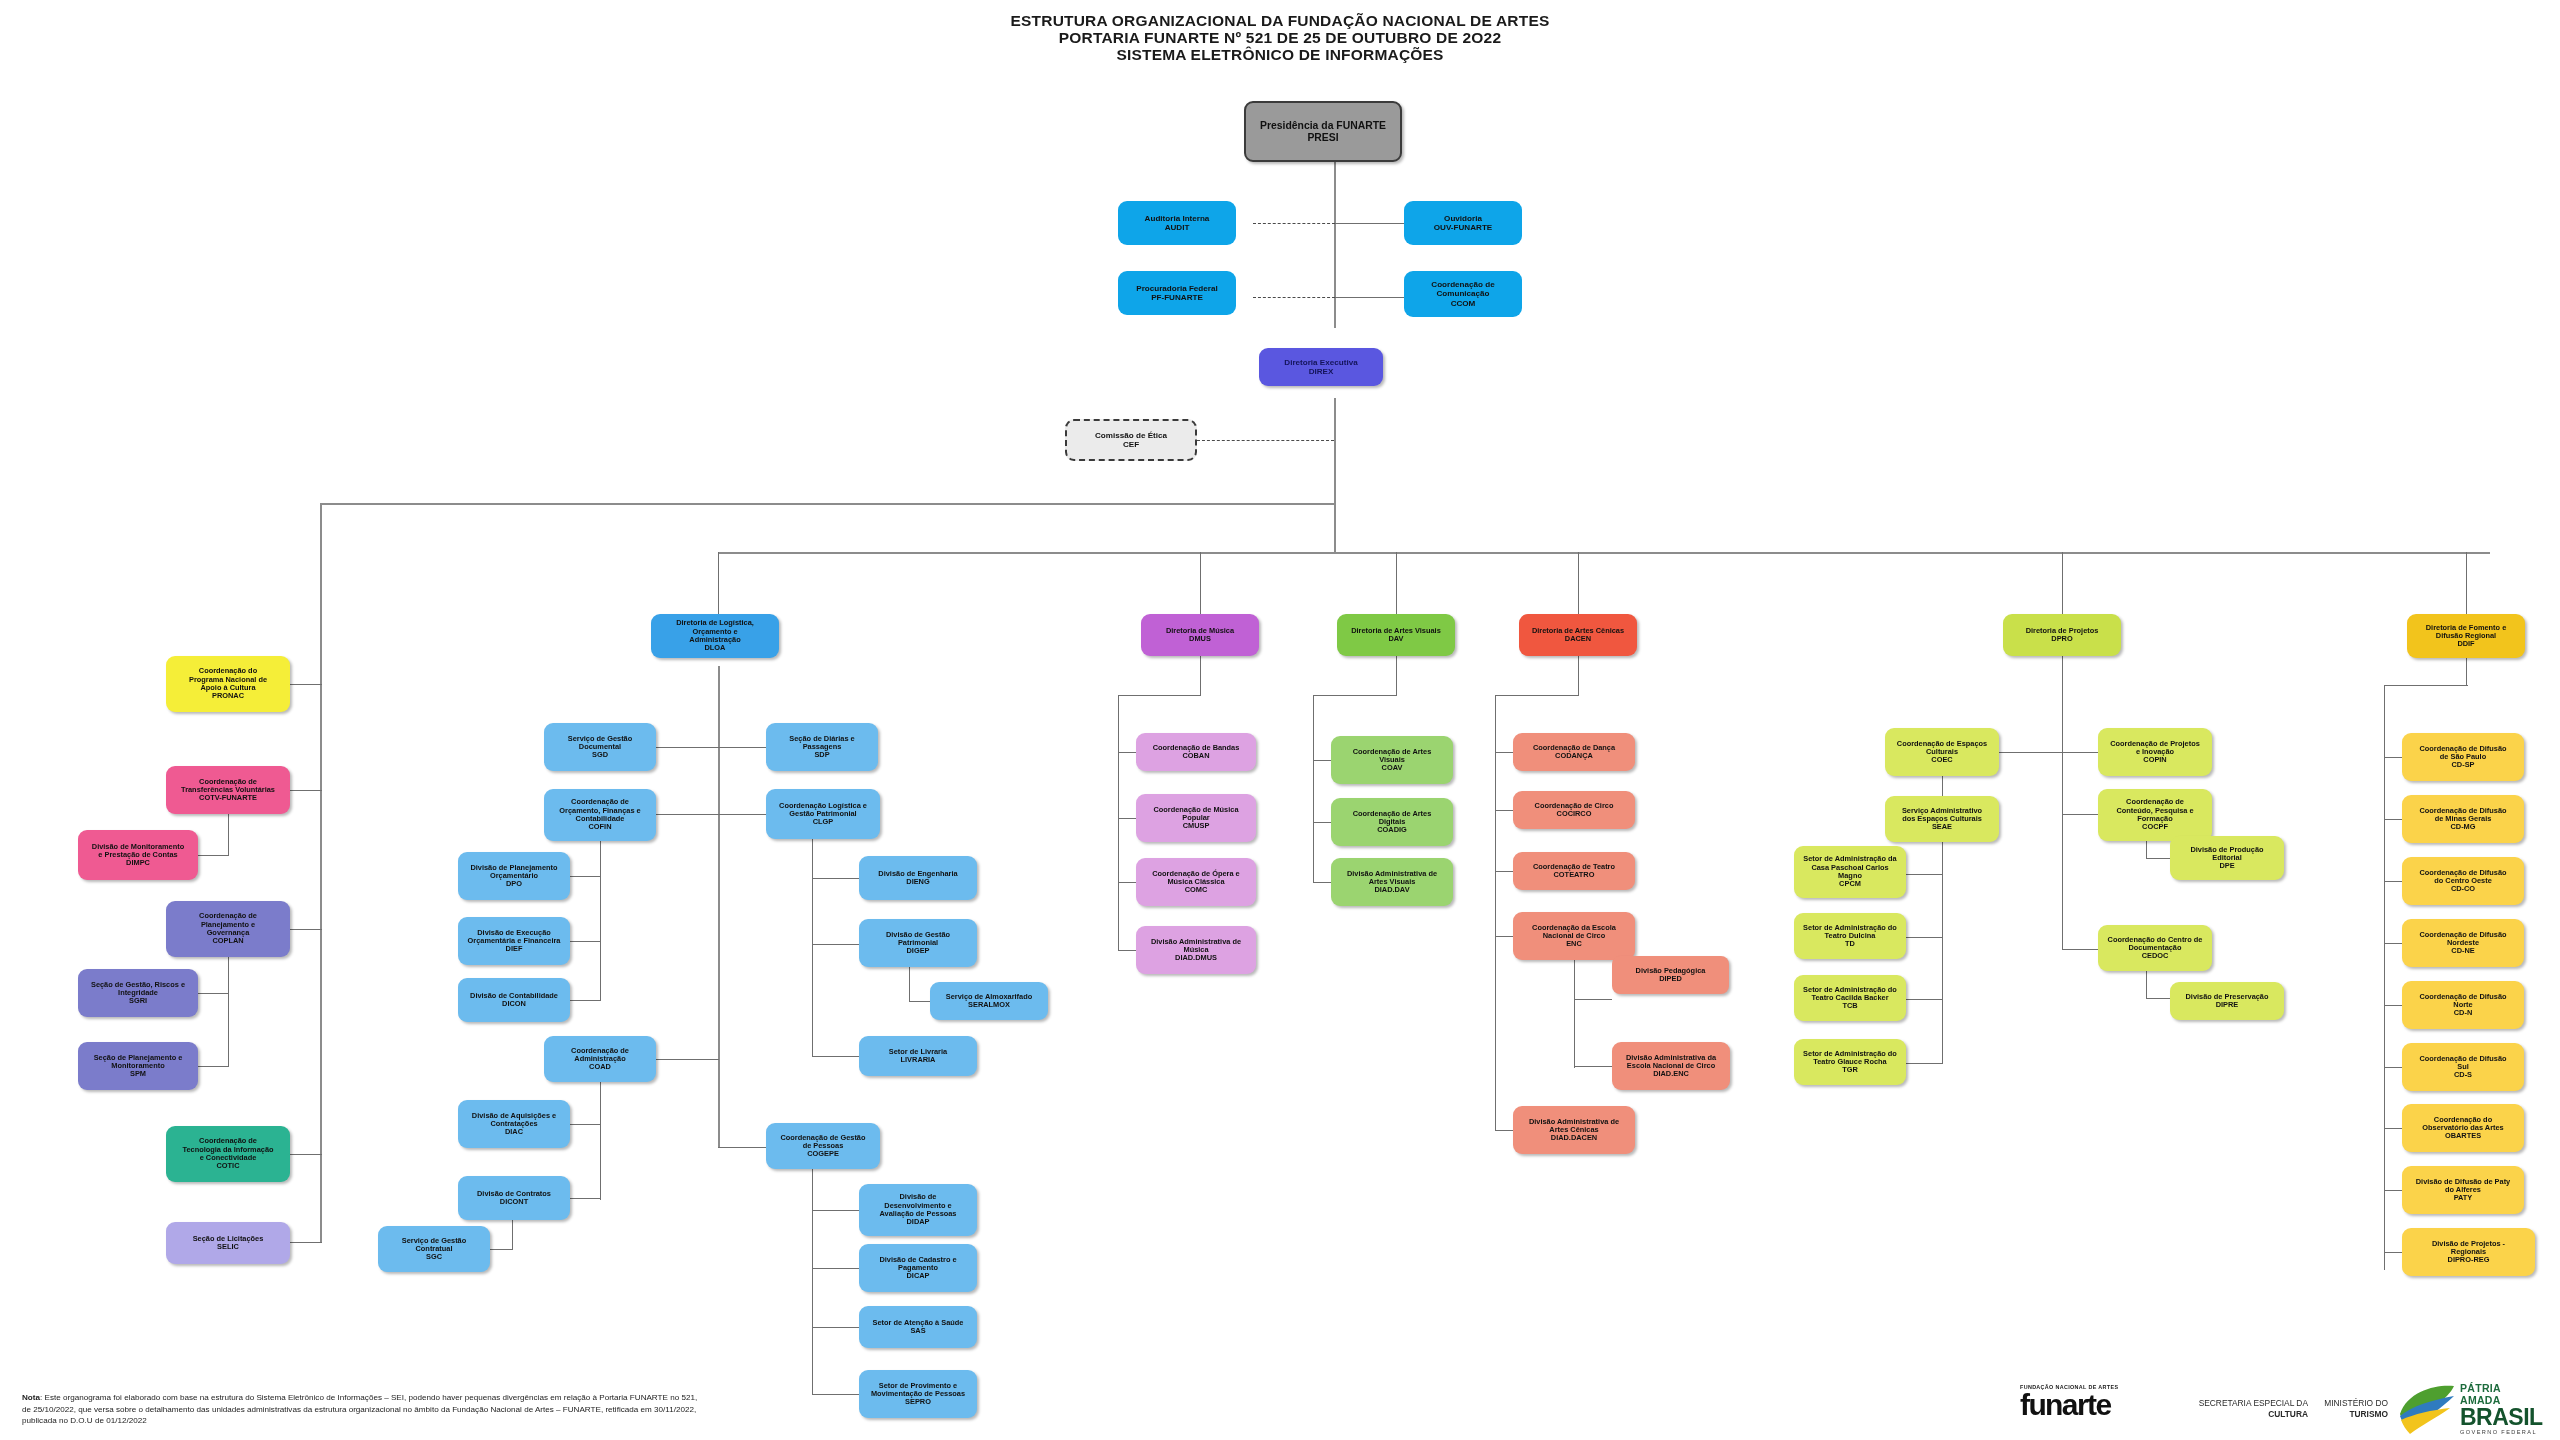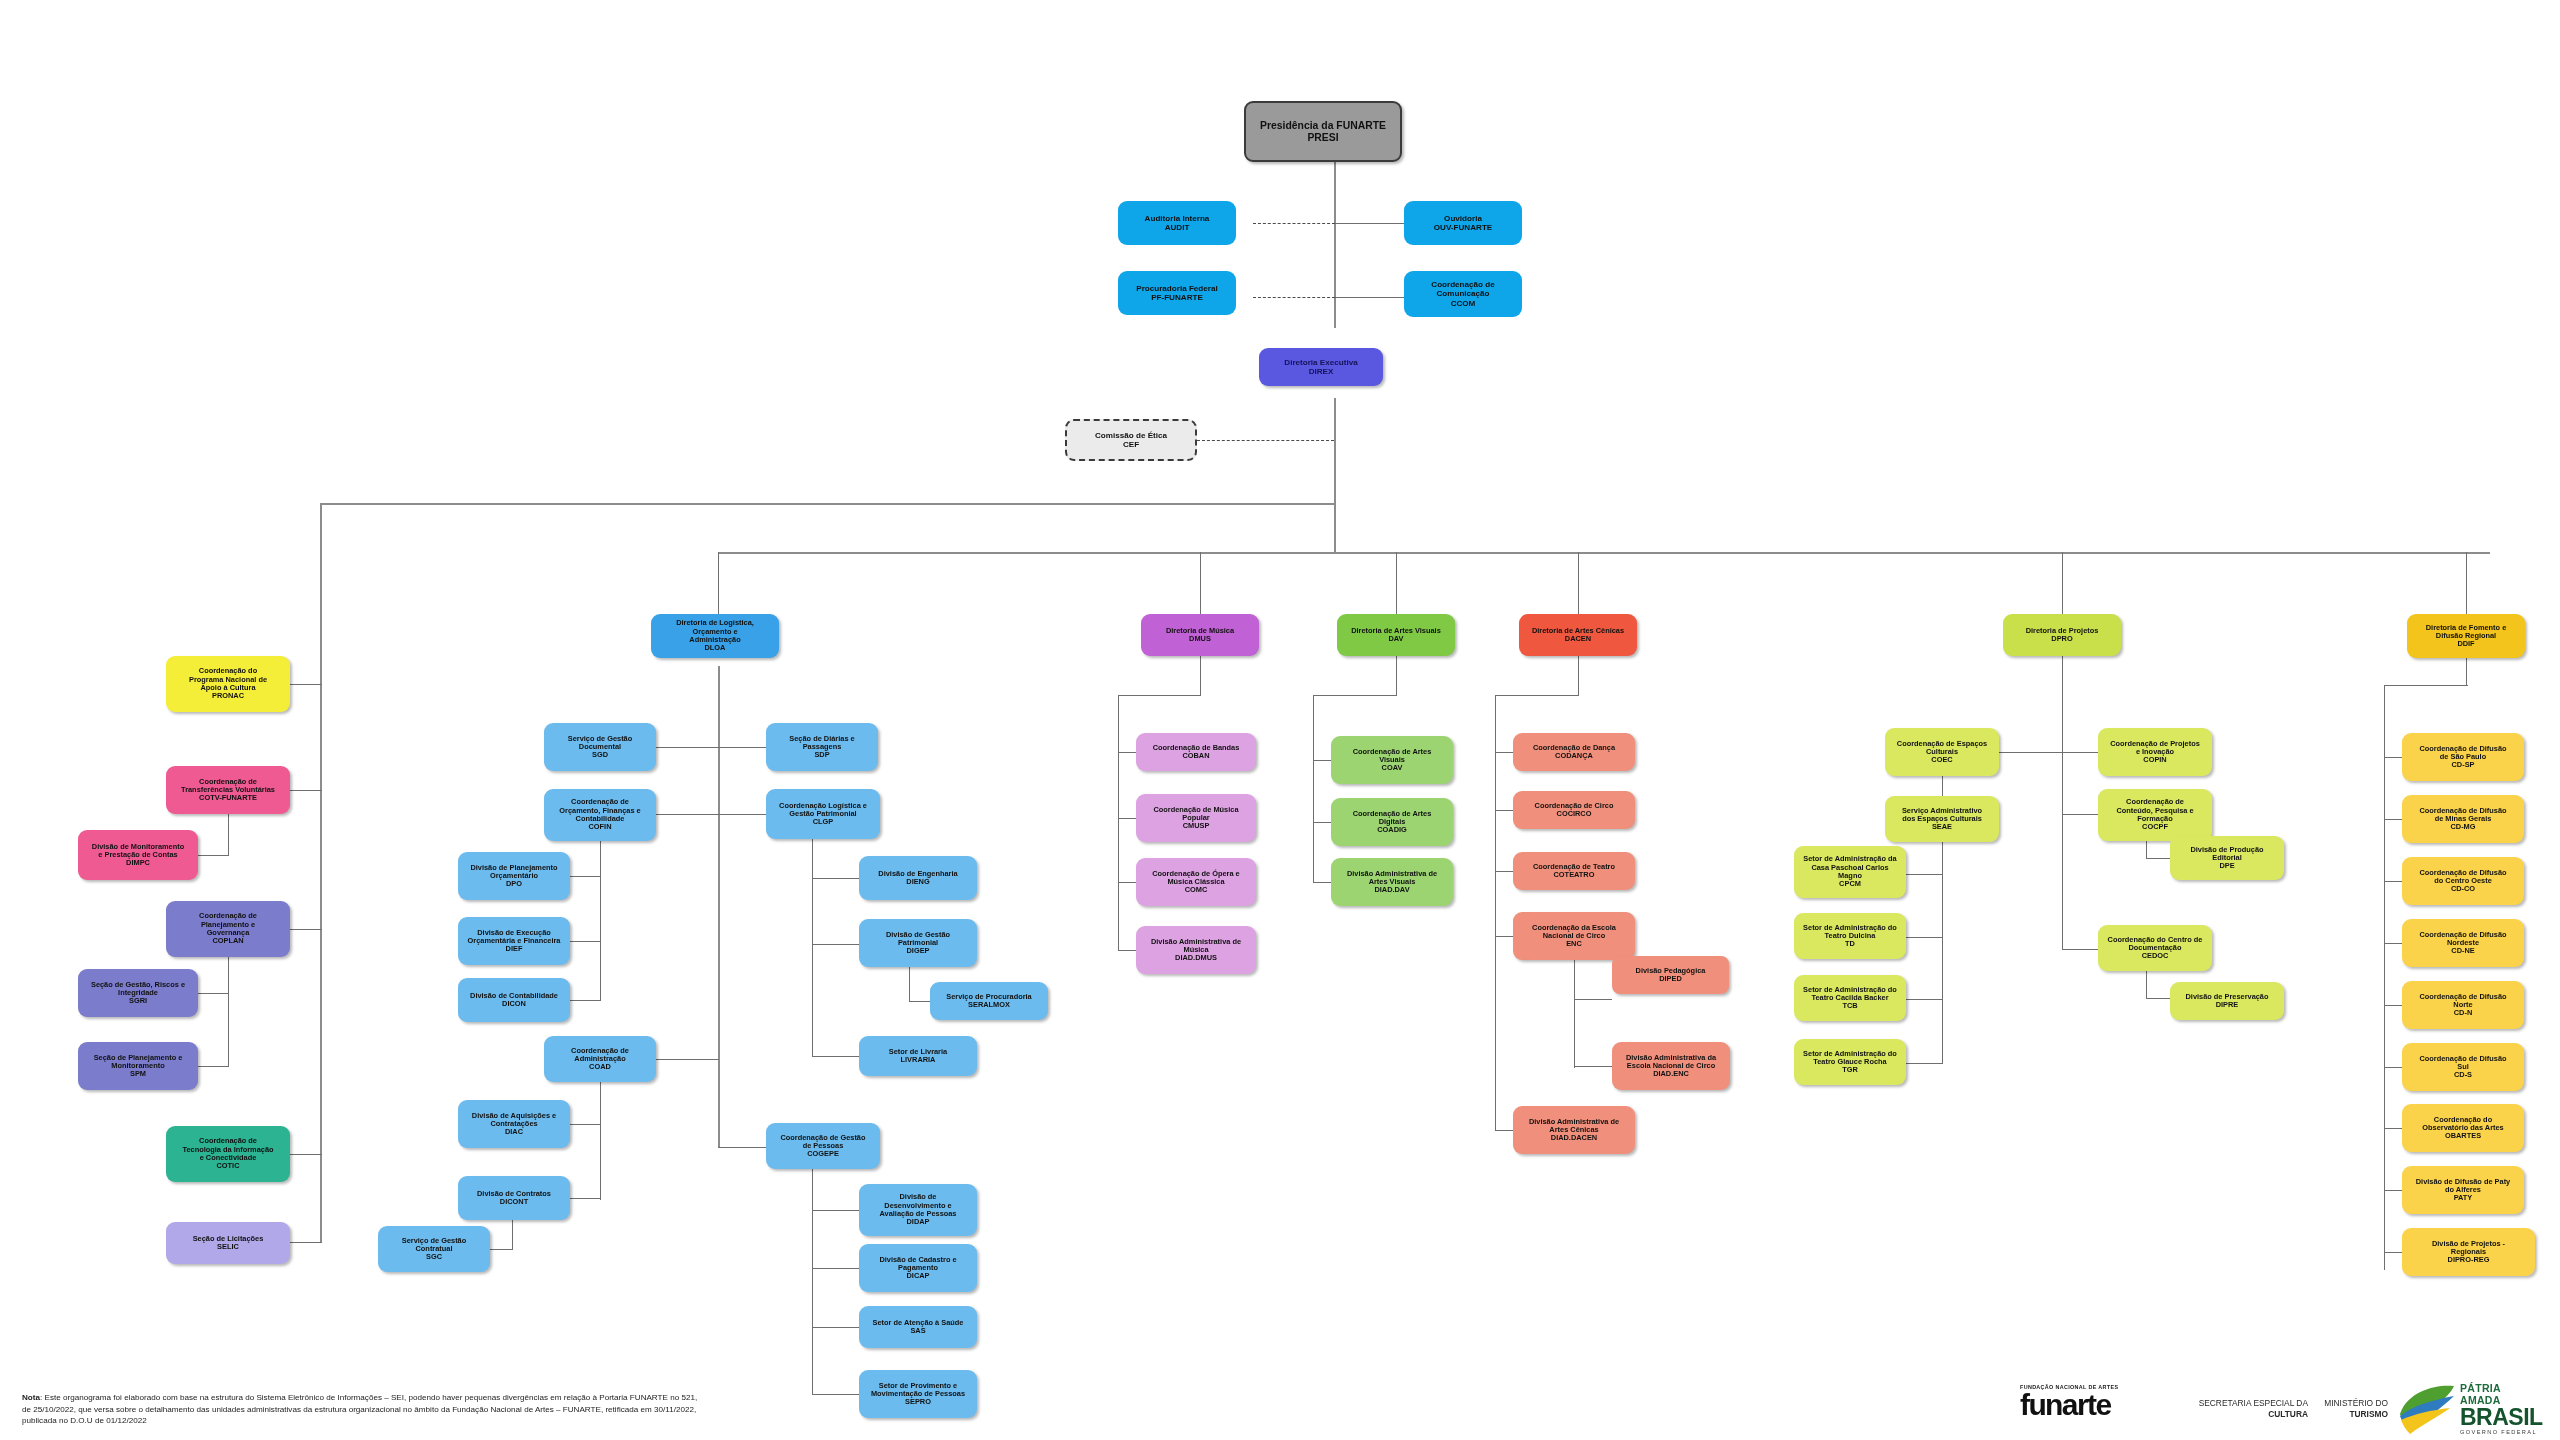--- a/index.html
+++ b/index.html
@@ -49,20 +49,25 @@
   .brasil-box{position:absolute;left:378px;top:0px;width:142px;height:56px;background:#ffffff;}
   .pa{font-size:10.5px;font-weight:bold;color:#1c6b3c;letter-spacing:.3px;}
   .brasilw{font-size:23px;font-weight:bold;color:#14532d;letter-spacing:-.5px;line-height:23px;}
   .gf{font-size:5.6px;color:#3a3a3a;letter-spacing:1.4px;}
 </style>
 </head>
 <body>
 
 <div id="canvas">
 
+  <div class="title-block">
+    <div>ESTRUTURA ORGANIZACIONAL DA FUNDAÇÃO NACIONAL DE ARTES</div>
+    <div>PORTARIA FUNARTE Nº 521 DE 25 DE OUTUBRO DE 2O22</div>
+    <div>SISTEMA ELETRÔNICO DE INFORMAÇÕES</div>
+  </div>
 
   <div class="ln lnv lnthick" style="left:1334px;top:162px;height:166px;width:2px;"></div>
 
   <div class="dashed-line" style="left:1253px;top:223px;width:82px;"></div>
   <div class="ln lnh" style="left:1334px;top:223px;width:70px;"></div>
   <div class="dashed-line" style="left:1253px;top:297px;width:82px;"></div>
   <div class="ln lnh" style="left:1334px;top:297px;width:70px;"></div>
 
   <div class="ln lnv lnthick" style="left:1334px;top:398px;height:154px;width:2px;"></div>
 
@@ -231,21 +236,21 @@
   </div>
   <div class="ln lnh" style="left:812px;top:944px;width:47px;"></div>
   <div class="node shadow n-xs" style="left:859px;top:919px;width:118px;height:48px;background:#6cbbee;">
     <span>Divisão de Gestão
 Patrimonial
 DIGEP</span>
   </div>
   <div class="ln lnv" style="left:909px;top:967px;height:35px;"></div>
   <div class="ln lnh" style="left:909px;top:1001px;width:21px;"></div>
   <div class="node shadow n-xs" style="left:930px;top:982px;width:118px;height:38px;background:#6cbbee;">
-    <span>Serviço de Procuradoria
+    <span>Serviço de Almoxarifado
 SERALMOX</span>
   </div>
   <div class="ln lnh" style="left:812px;top:1056px;width:47px;"></div>
   <div class="node shadow n-xs" style="left:859px;top:1036px;width:118px;height:40px;background:#6cbbee;">
     <span>Setor de Livraria
 LIVRARIA</span>
   </div>
 
   <div class="ln lnh" style="left:656px;top:1059px;width:63px;"></div>
   <div class="node shadow n-xs" style="left:544px;top:1036px;width:112px;height:46px;background:#6cbbee;">

